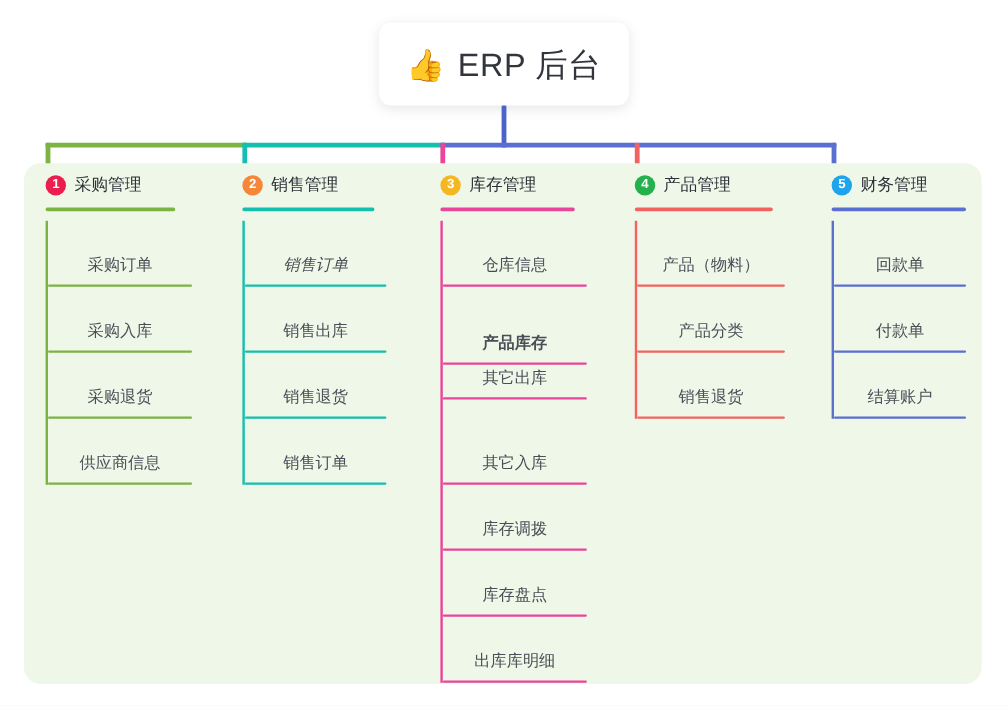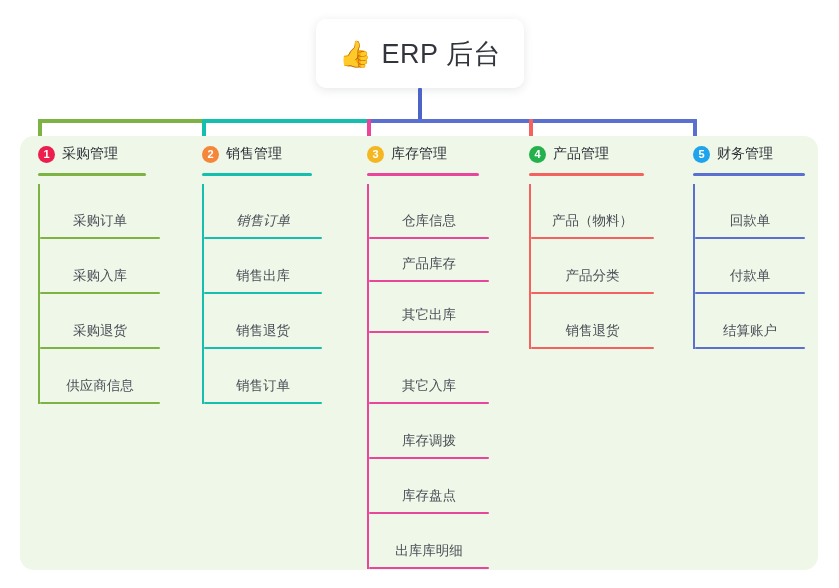--- a/index.html
+++ b/index.html
@@ -139,21 +139,21 @@
             <span class="badge" style="background: rgb(245, 183, 33);">3</span>
             <span class="col-title">库存管理</span>
           </div>
           <div class="col-underline" style="top: 37px; width: 112px; background: rgb(232, 69, 155);"></div>
           <div class="col-body" style="position: absolute; left: 0px; top: 48px; width: 100%; height: 385px;">
             <div class="col-spine" style="height: 385px; background: rgb(232, 69, 155);"></div>
             <div class="leaf" style="position: absolute; left: 20px; top: 0px; width: 120px; height: 55px;">
               <div class="leaf-label">仓库信息</div>
               <div class="leaf-underline" style="width: 120px; background: rgb(232, 69, 155);"></div>
             </div>
-            <div class="leaf" style="position: absolute; left: 20px; top: 55px; width: 120px; height: 43px;">
+            <div class="leaf" style="position: absolute; left: 20px; top: 55px; width: 120px; height: 65px; font-weight: bold;">
               <div class="leaf-label">产品库存</div>
               <div class="leaf-underline" style="width: 120px; background: rgb(232, 69, 155);"></div>
             </div>
             <div class="leaf" style="position: absolute; left: 20px; top: 94px; width: 120px; height: 55px;">
               <div class="leaf-label">其它出库</div>
               <div class="leaf-underline" style="width: 120px; background: rgb(232, 69, 155);"></div>
             </div>
             <div class="leaf" style="position: absolute; left: 20px; top: 165px; width: 120px; height: 55px;">
               <div class="leaf-label">其它入库</div>
               <div class="leaf-underline" style="width: 120px; background: rgb(232, 69, 155);"></div>

